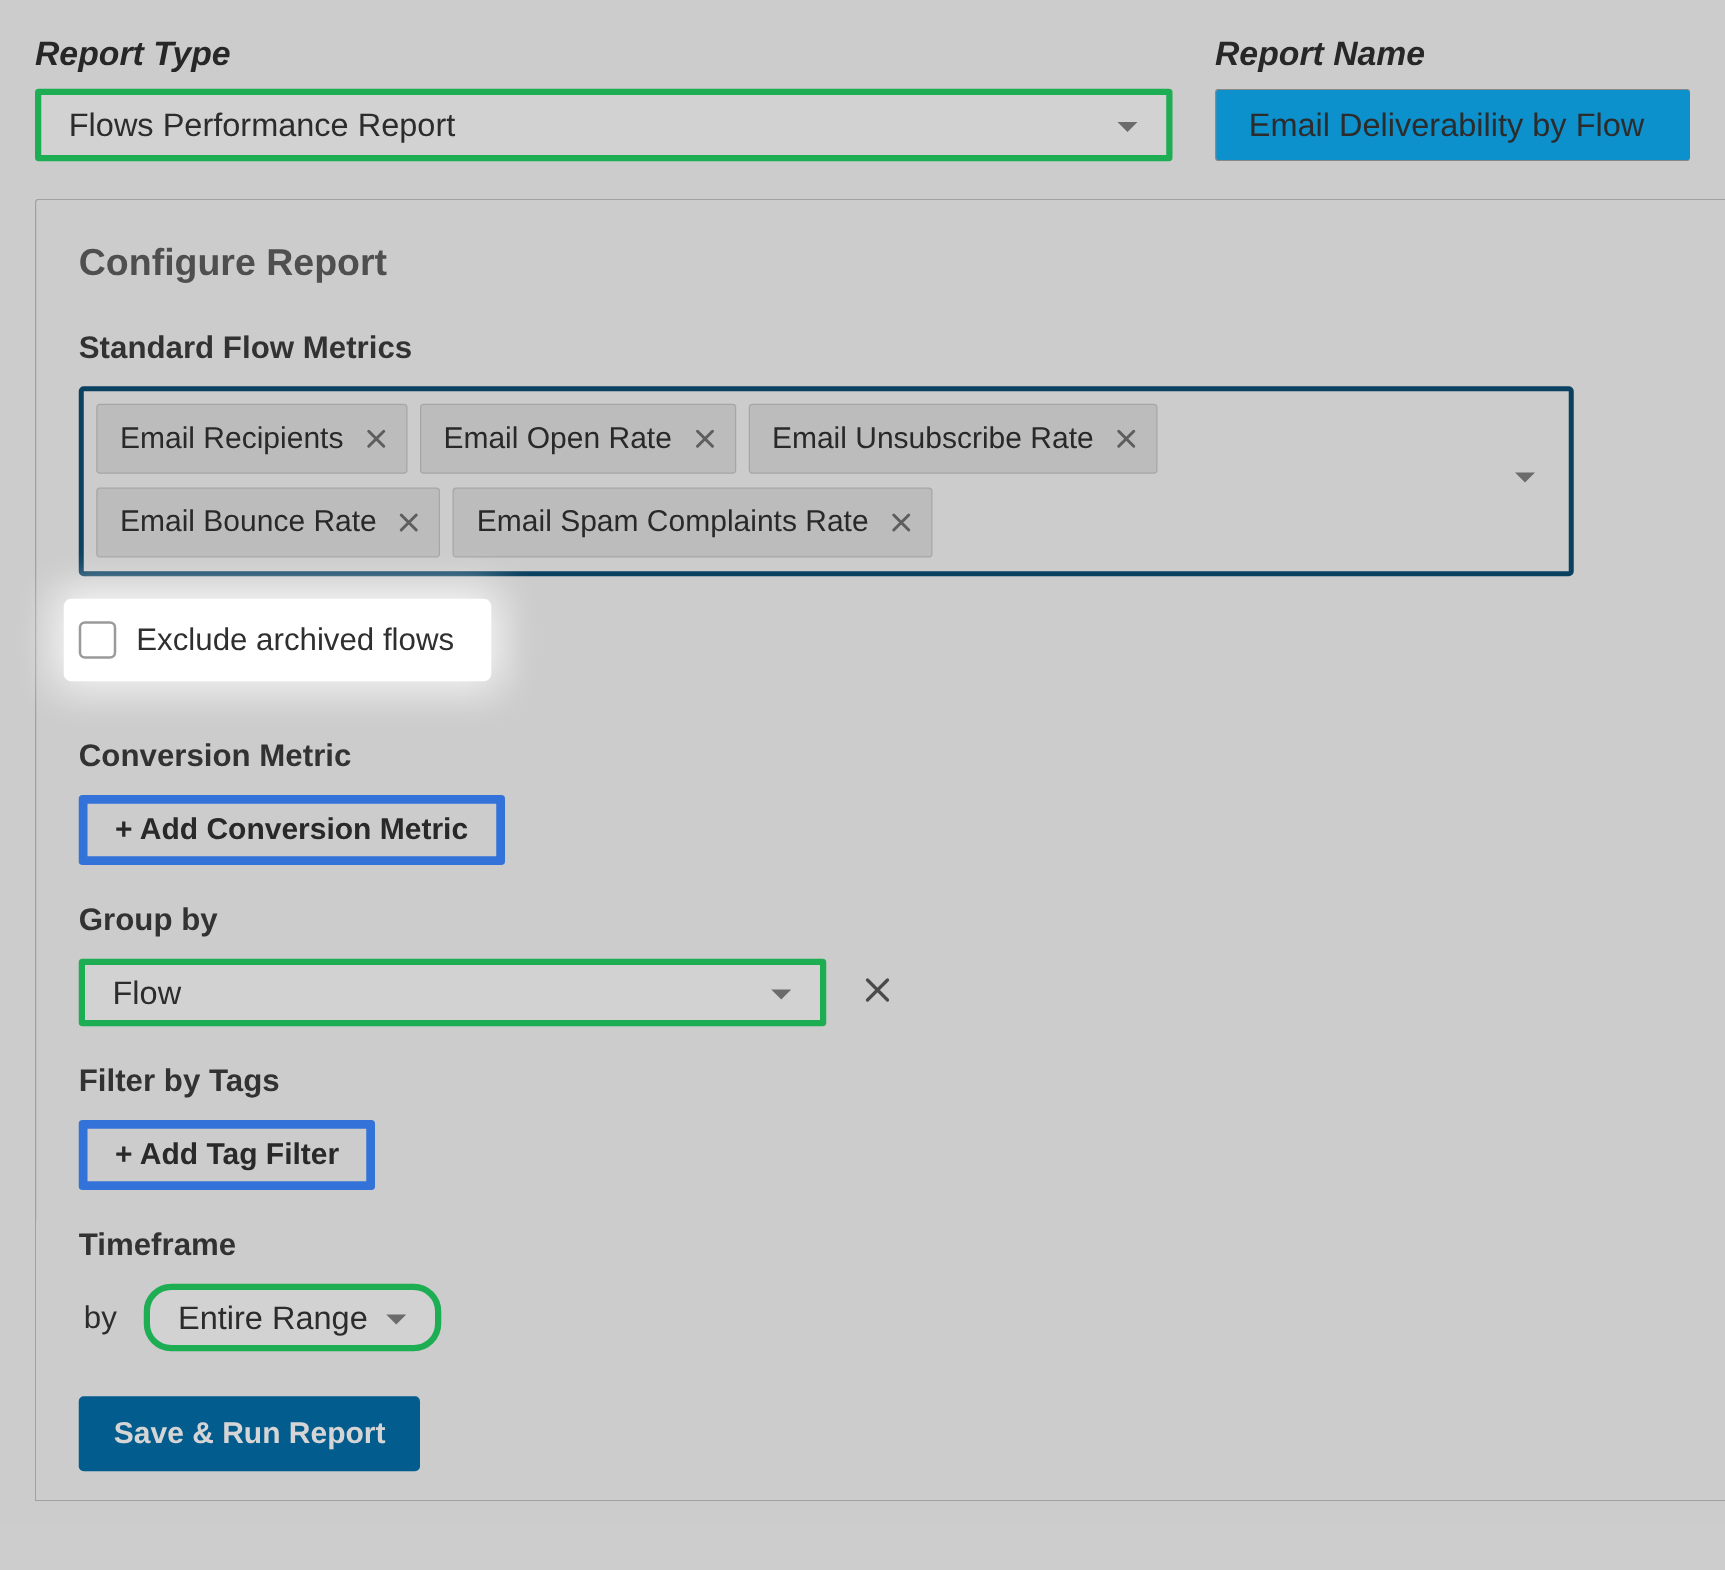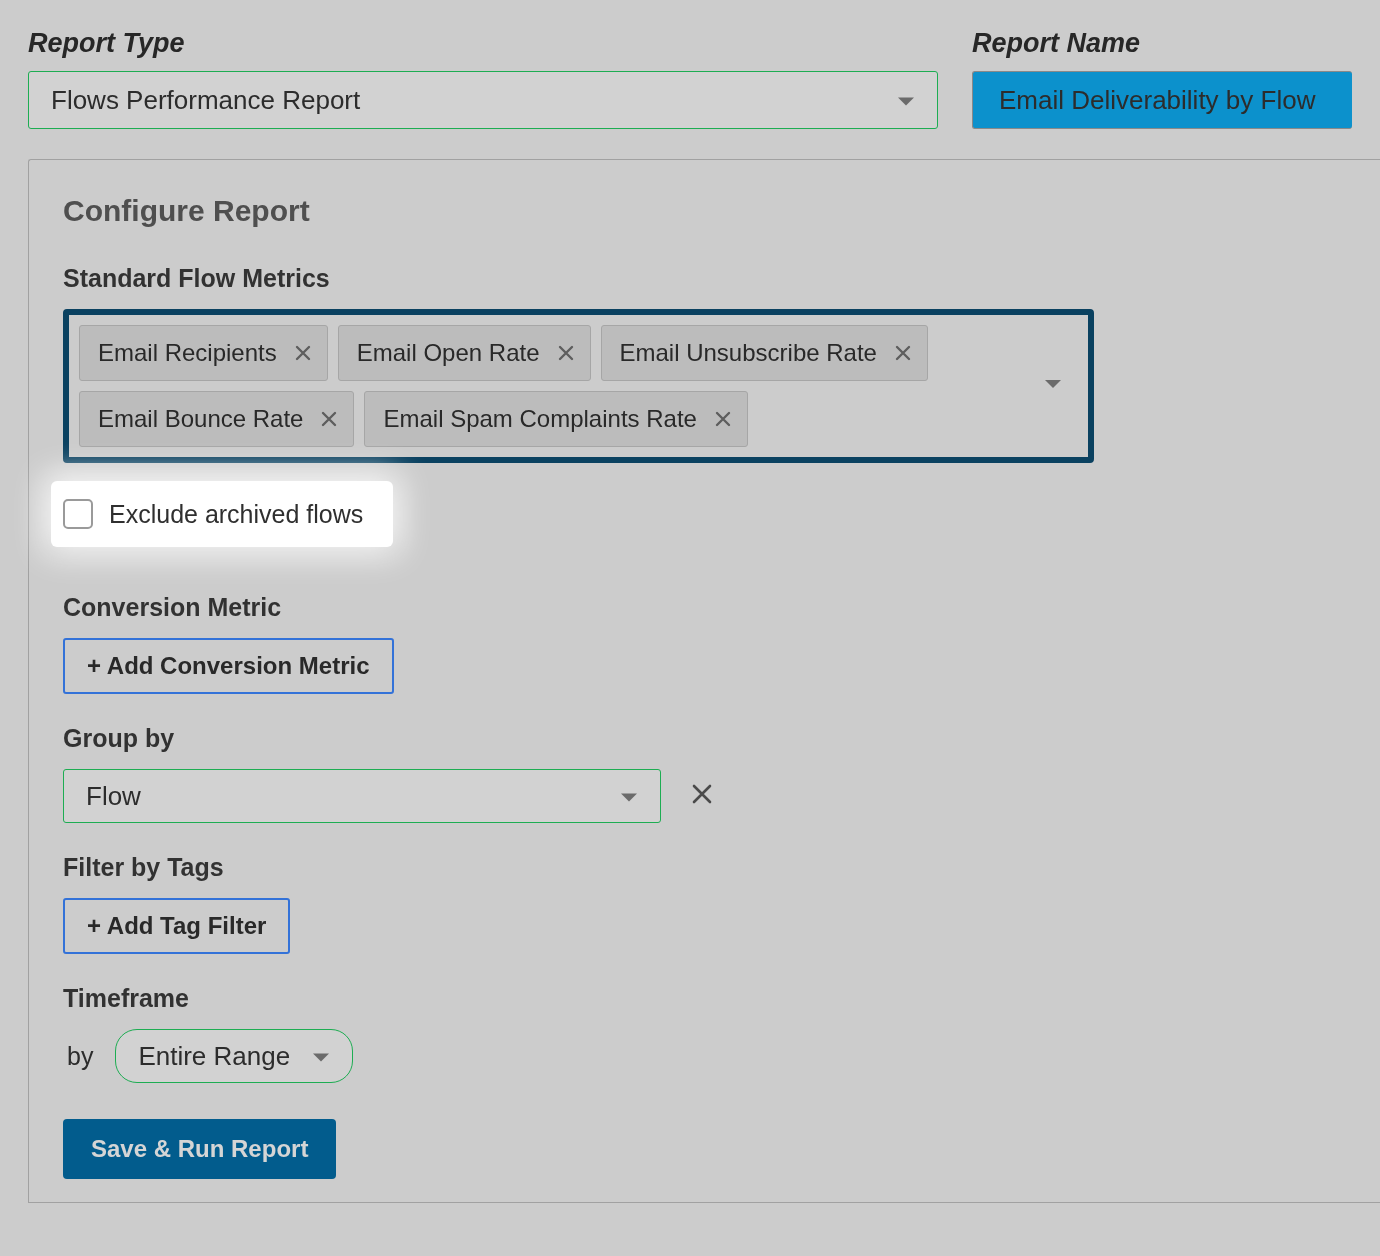--- a/index.html
+++ b/index.html
@@ -28,21 +28,21 @@
   .top-col { display: flex; flex-direction: column; }
   .label-head {
     font-size: 27px;
     font-weight: 600;
     color: #2d2d2d;
     margin-bottom: 12px;
     font-style: italic;
   }
   .select-box {
     height: 58px;
-    border: 1px solid #22c55e;
+    border: 5px solid #22c55e;
     border-radius: 3px;
     background: #efefef;
     display: flex;
     align-items: center;
     padding: 0 22px;
     font-size: 26px;
     color: #333;
     position: relative;
   }
   .select-box.small { height: 54px; }
@@ -77,29 +77,29 @@
     color: #5a5a5a;
     margin-bottom: 36px;
   }
   .section-label {
     font-size: 25px;
     font-weight: 700;
     color: #3a3a3a;
     margin-bottom: 16px;
   }
   .metrics-box {
-    border: 6px solid #0c4a6e;
+    border: 4px solid #0c4a6e;
     border-radius: 4px;
     padding: 10px 70px 10px 10px;
     display: flex;
     flex-wrap: wrap;
     gap: 10px;
     position: relative;
     margin-bottom: 18px;
-    width: 1031px;
+    width: 1196px;
     min-height: 152px;
   }
   .metrics-box .caret {
     position: absolute;
     right: 26px;
     top: 50%;
     transform: translateY(-50%);
   }
   .chip {
     display: inline-flex;
@@ -140,21 +140,21 @@
     background: #fff;
   }
   .check-label {
     font-size: 25px;
     color: #2f2f2f;
   }
   .btn-outline {
     display: inline-flex;
     align-items: center;
     height: 56px;
-    border: 2px solid #3b82f6;
+    border: 7px solid #3b82f6;
     border-radius: 3px;
     background: transparent;
     padding: 0 22px;
     font-size: 24px;
     font-weight: 700;
     color: #2f2f2f;
     cursor: pointer;
   }
   .section { margin-bottom: 30px; }
   .groupby-row {

